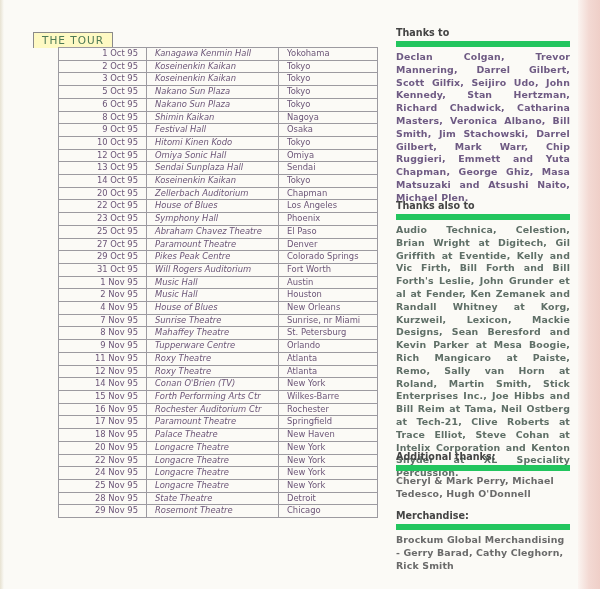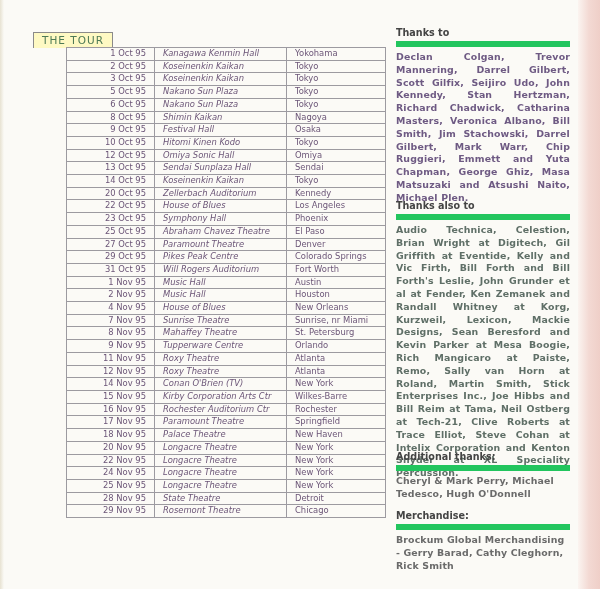--- a/index.html
+++ b/index.html
@@ -17,21 +17,21 @@
     background: linear-gradient(to right, #e7e2d2, #fbfaf6);
   }
   .tour-title {
     position: absolute; left: 33px; top: 32px; width: 78px; height: 15px;
     border: 1px solid #8a8a8a; border-bottom: none;
     background: #fef9c3;
     font-size: 10.5px; letter-spacing: 1px; color: #4d7a55;
     line-height: 15px; text-align: center;
   }
   table.tour {
-    position: absolute; left: 66px; top: 47px;
+    position: absolute; left: 58px; top: 47px;
     border-collapse: collapse; table-layout: fixed;
     font-size: 8.4px; color: #6b5577; padding-left: 31px;
   }
   table.tour td {
     border: 1px solid #9c9aa0;
     height: 11.7px; padding: 0 4px; line-height: 11.7px;
     white-space: nowrap; overflow: hidden;
   }
   table.tour td.date { width: 79px; text-align: right; padding-right: 8px; padding-left: 0; }
   table.tour td.venue { width: 119px; padding-left: 8px; font-style: italic; }
@@ -109,21 +109,21 @@
         <td class="city">Sendai</td>
       </tr>
       <tr>
         <td class="date">14 Oct 95</td>
         <td class="venue">Koseinenkin Kaikan</td>
         <td class="city">Tokyo</td>
       </tr>
       <tr>
         <td class="date">20 Oct 95</td>
         <td class="venue">Zellerbach Auditorium</td>
-        <td class="city">Kennedy</td>
+        <td class="city">Chapman</td>
       </tr>
       <tr>
         <td class="date">22 Oct 95</td>
         <td class="venue">House of Blues</td>
         <td class="city">Los Angeles</td>
       </tr>
       <tr>
         <td class="date">23 Oct 95</td>
         <td class="venue">Symphony Hall</td>
         <td class="city">Phoenix</td>
@@ -188,21 +188,21 @@
         <td class="venue">Roxy Theatre</td>
         <td class="city">Atlanta</td>
       </tr>
       <tr>
         <td class="date">14 Nov 95</td>
         <td class="venue">Conan O'Brien (TV)</td>
         <td class="city">New York</td>
       </tr>
       <tr>
         <td class="date">15 Nov 95</td>
-        <td class="venue">Kirby Corporation Arts Ctr</td>
+        <td class="venue">Forth Performing Arts Ctr</td>
         <td class="city">Wilkes-Barre</td>
       </tr>
       <tr>
         <td class="date">16 Nov 95</td>
         <td class="venue">Rochester Auditorium Ctr</td>
         <td class="city">Rochester</td>
       </tr>
       <tr>
         <td class="date">17 Nov 95</td>
         <td class="venue">Paramount Theatre</td>

